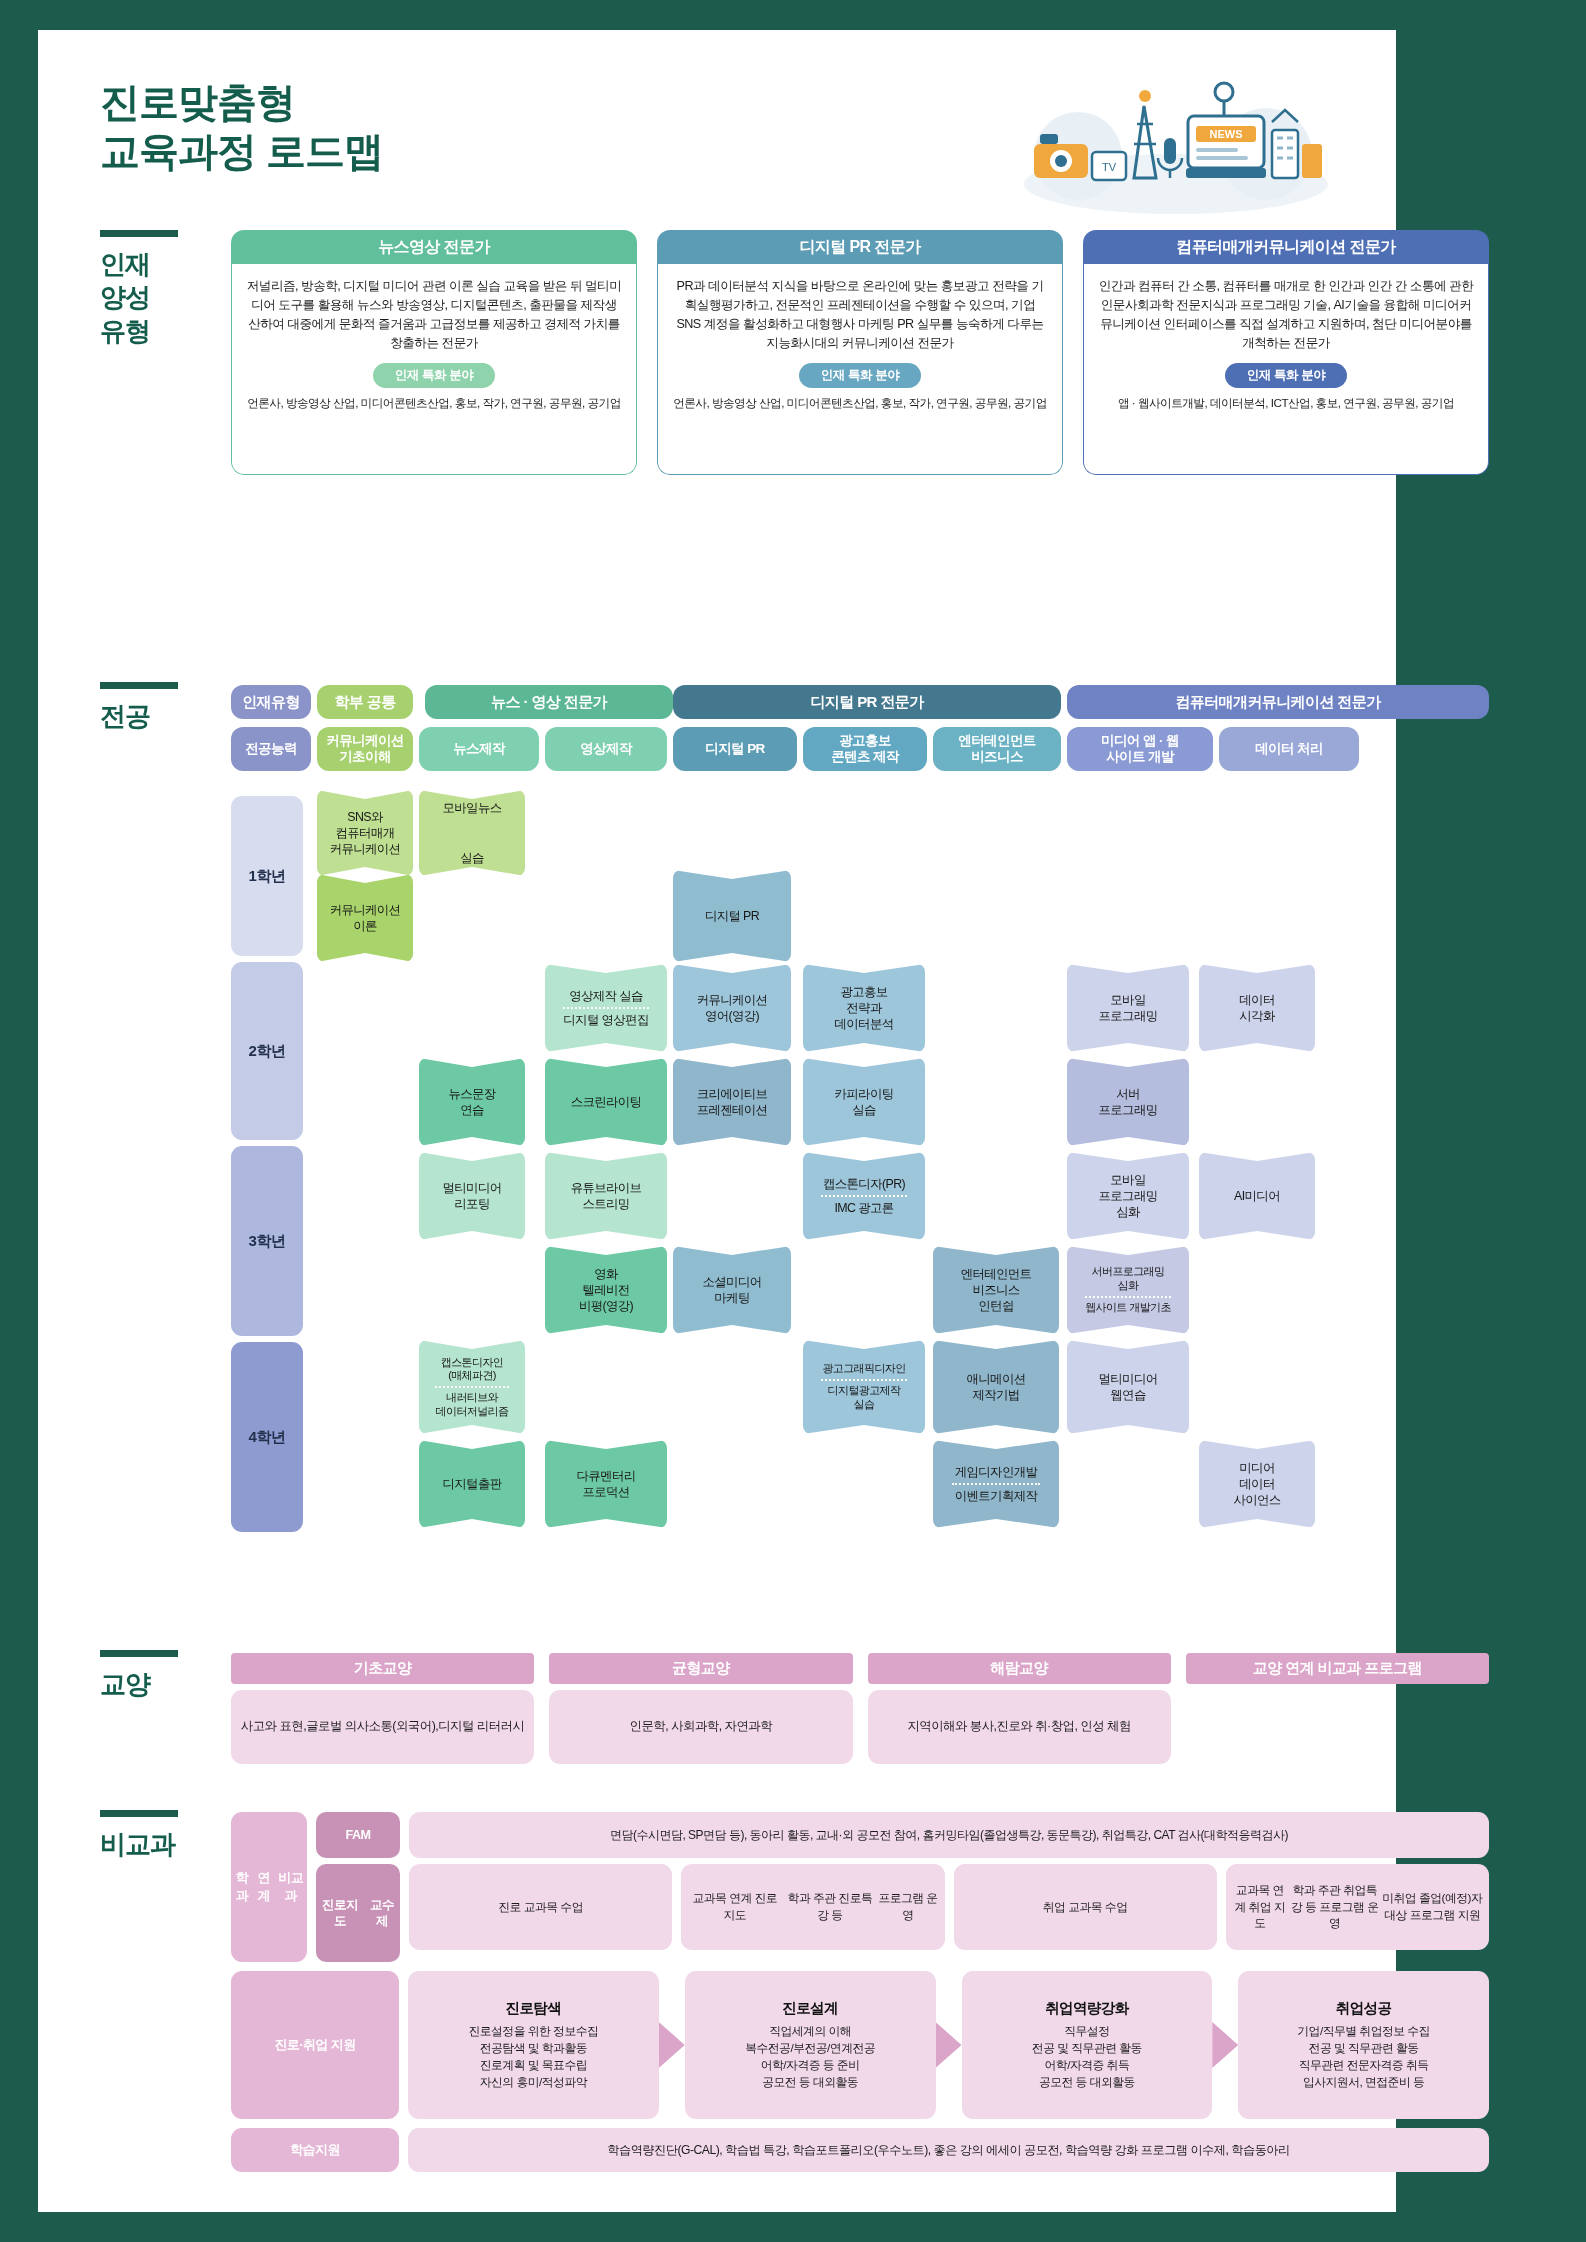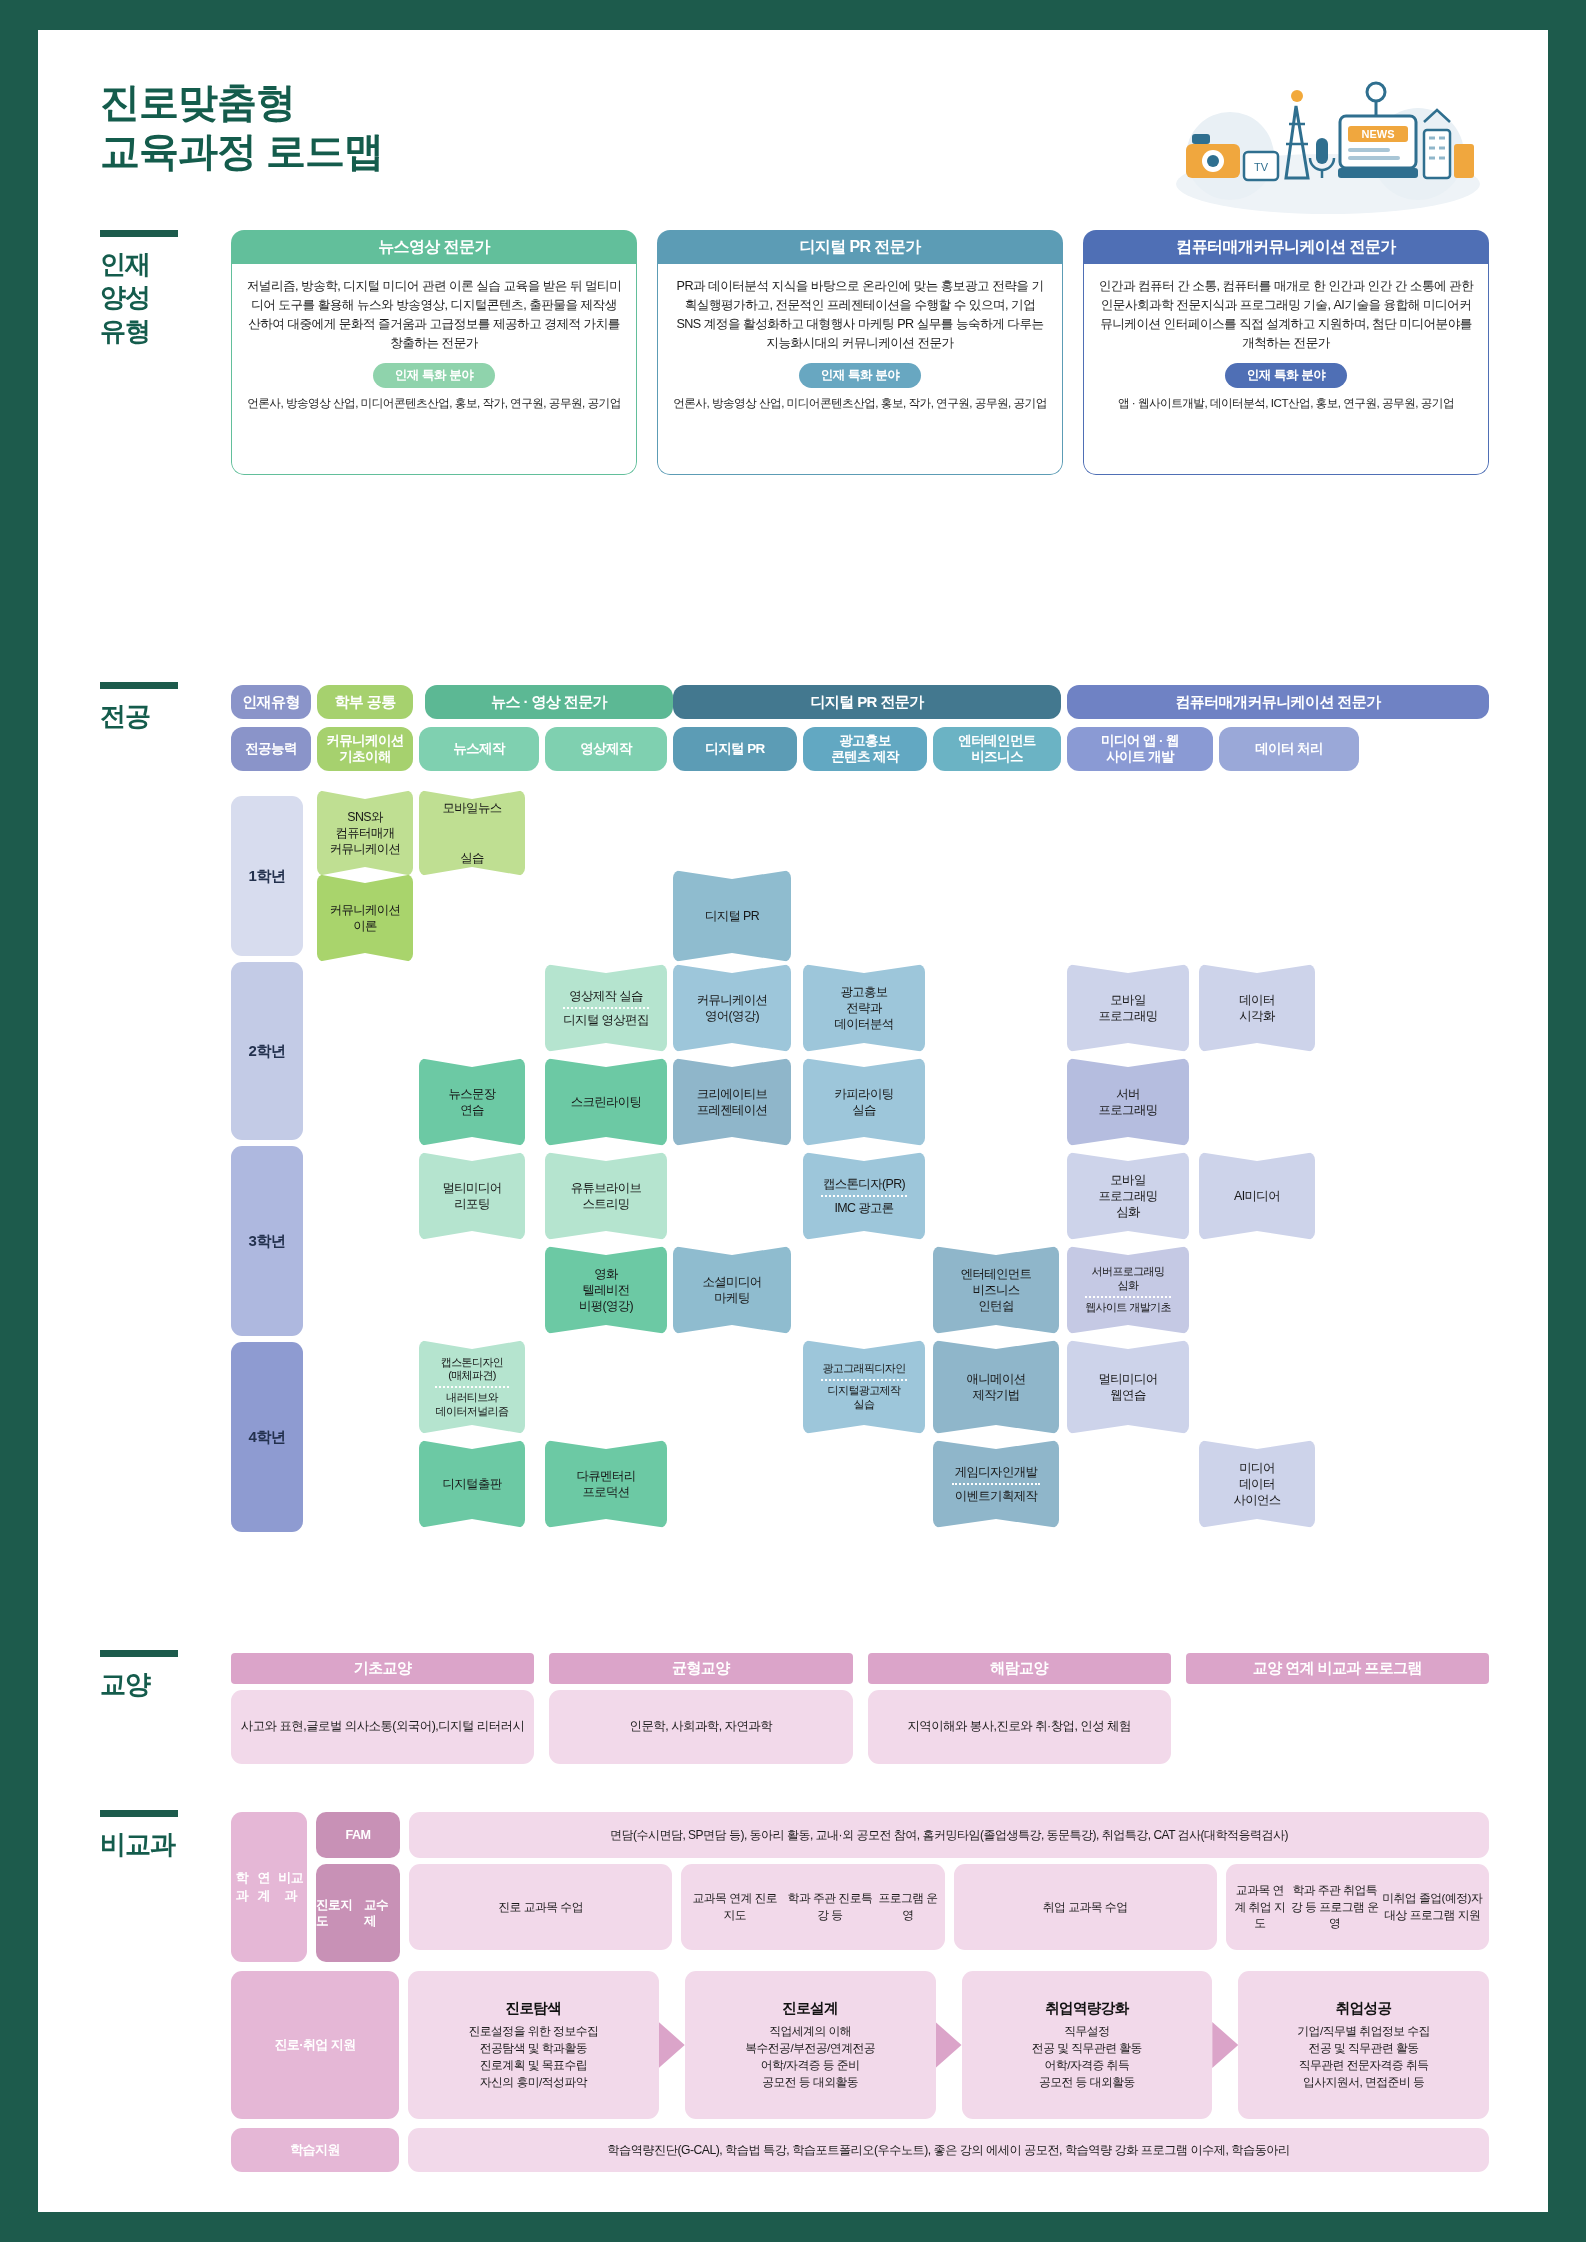--- a/index.html
+++ b/index.html
@@ -4,21 +4,21 @@
 <style>
   *{box-sizing:border-box;margin:0;padding:0;}
   body{
     width:1586px;height:2242px;
     background:#1d5b4c;
     font-family:"Liberation Sans","DejaVu Sans",sans-serif;
     overflow:hidden;
   }
   .page{
     position:absolute;left:38px;top:30px;
-    width:1510px;height:2182px;
+    width:1358px;height:2182px;
     background:#ffffff;
   }
   
   .hdr{position:absolute;left:62px;top:48px;}
   .hdr h1{
     font-size:40px;line-height:1.22;font-weight:bold;color:#145c4c;
     letter-spacing:-1px;
   }
   .illus{position:absolute;right:60px;top:46px;width:320px;height:140px;}
   
@@ -94,21 +94,21 @@
   .extra{position:absolute;left:193px;top:1782px;width:1258px;}
   .ex-block{display:flex;gap:9px;margin-bottom:9px;}
   .ex-leftlabel{
     width:76px;border-radius:11px;background:#e5b7d6;
     display:flex;align-items:center;justify-content:center;text-align:center;
     color:#fff;font-size:13px;font-weight:bold;line-height:1.35;letter-spacing:-0.6px;
   }
   .ex-subcol{width:84px;display:flex;flex-direction:column;gap:6px;}
   .ex-sub{
     flex:1;border-radius:10px;background:#c891b6;
-    display:flex;align-items:center;justify-content:center;
+    display:flex;align-items:center;justify-content:center;text-align:center;
     color:#fff;font-size:12.6px;font-weight:bold;line-height:1.3;letter-spacing:-0.5px;
   }
   .ex-right{flex:1;display:flex;flex-direction:column;gap:6px;}
   .ex-wide{
     height:46px;border-radius:11px;background:#f2d9ea;
     display:flex;align-items:center;justify-content:center;
     font-size:12px;color:#1b1b1b;letter-spacing:-0.5px;padding:0 10px;text-align:center;
   }
   .ex-row4{display:flex;gap:9px;height:86px;}
   .ex-cell{

